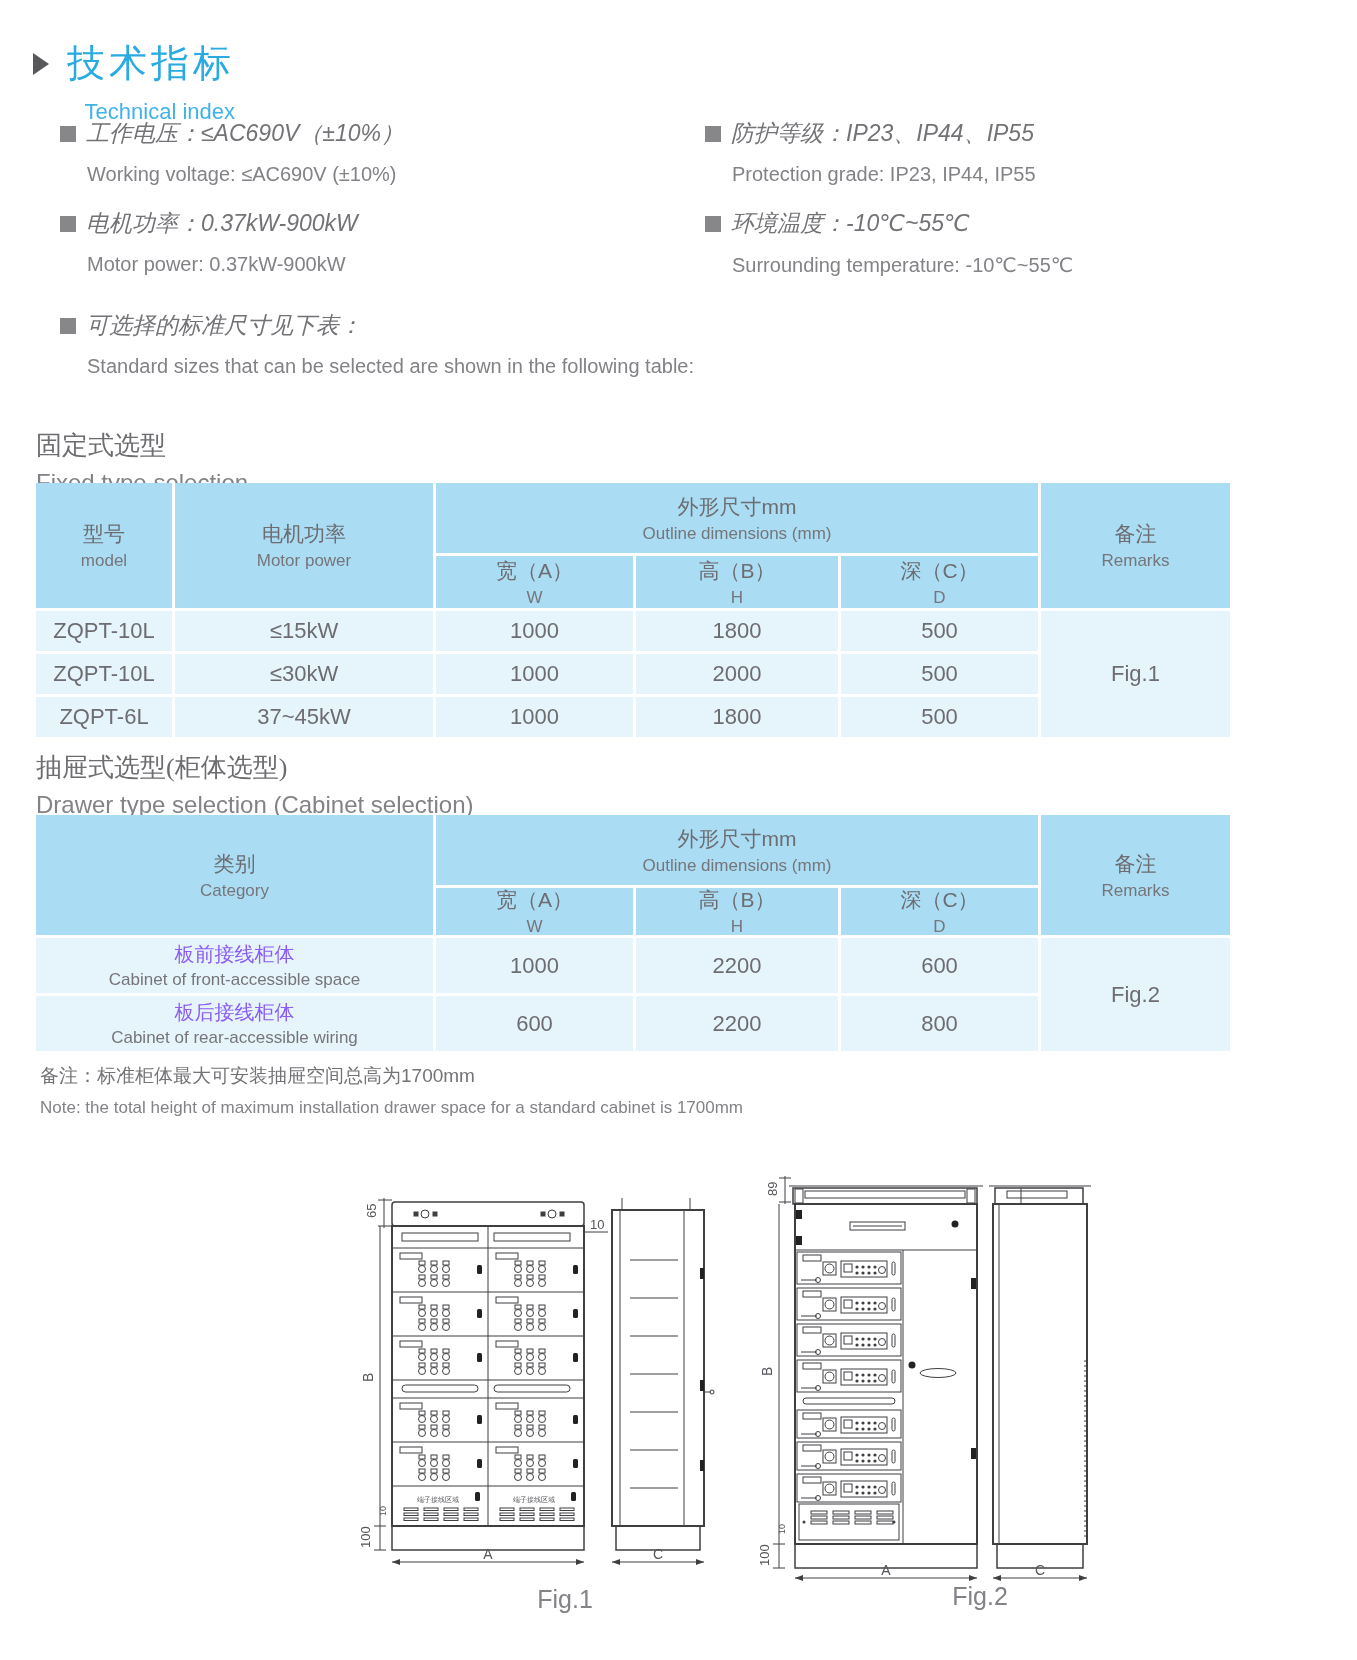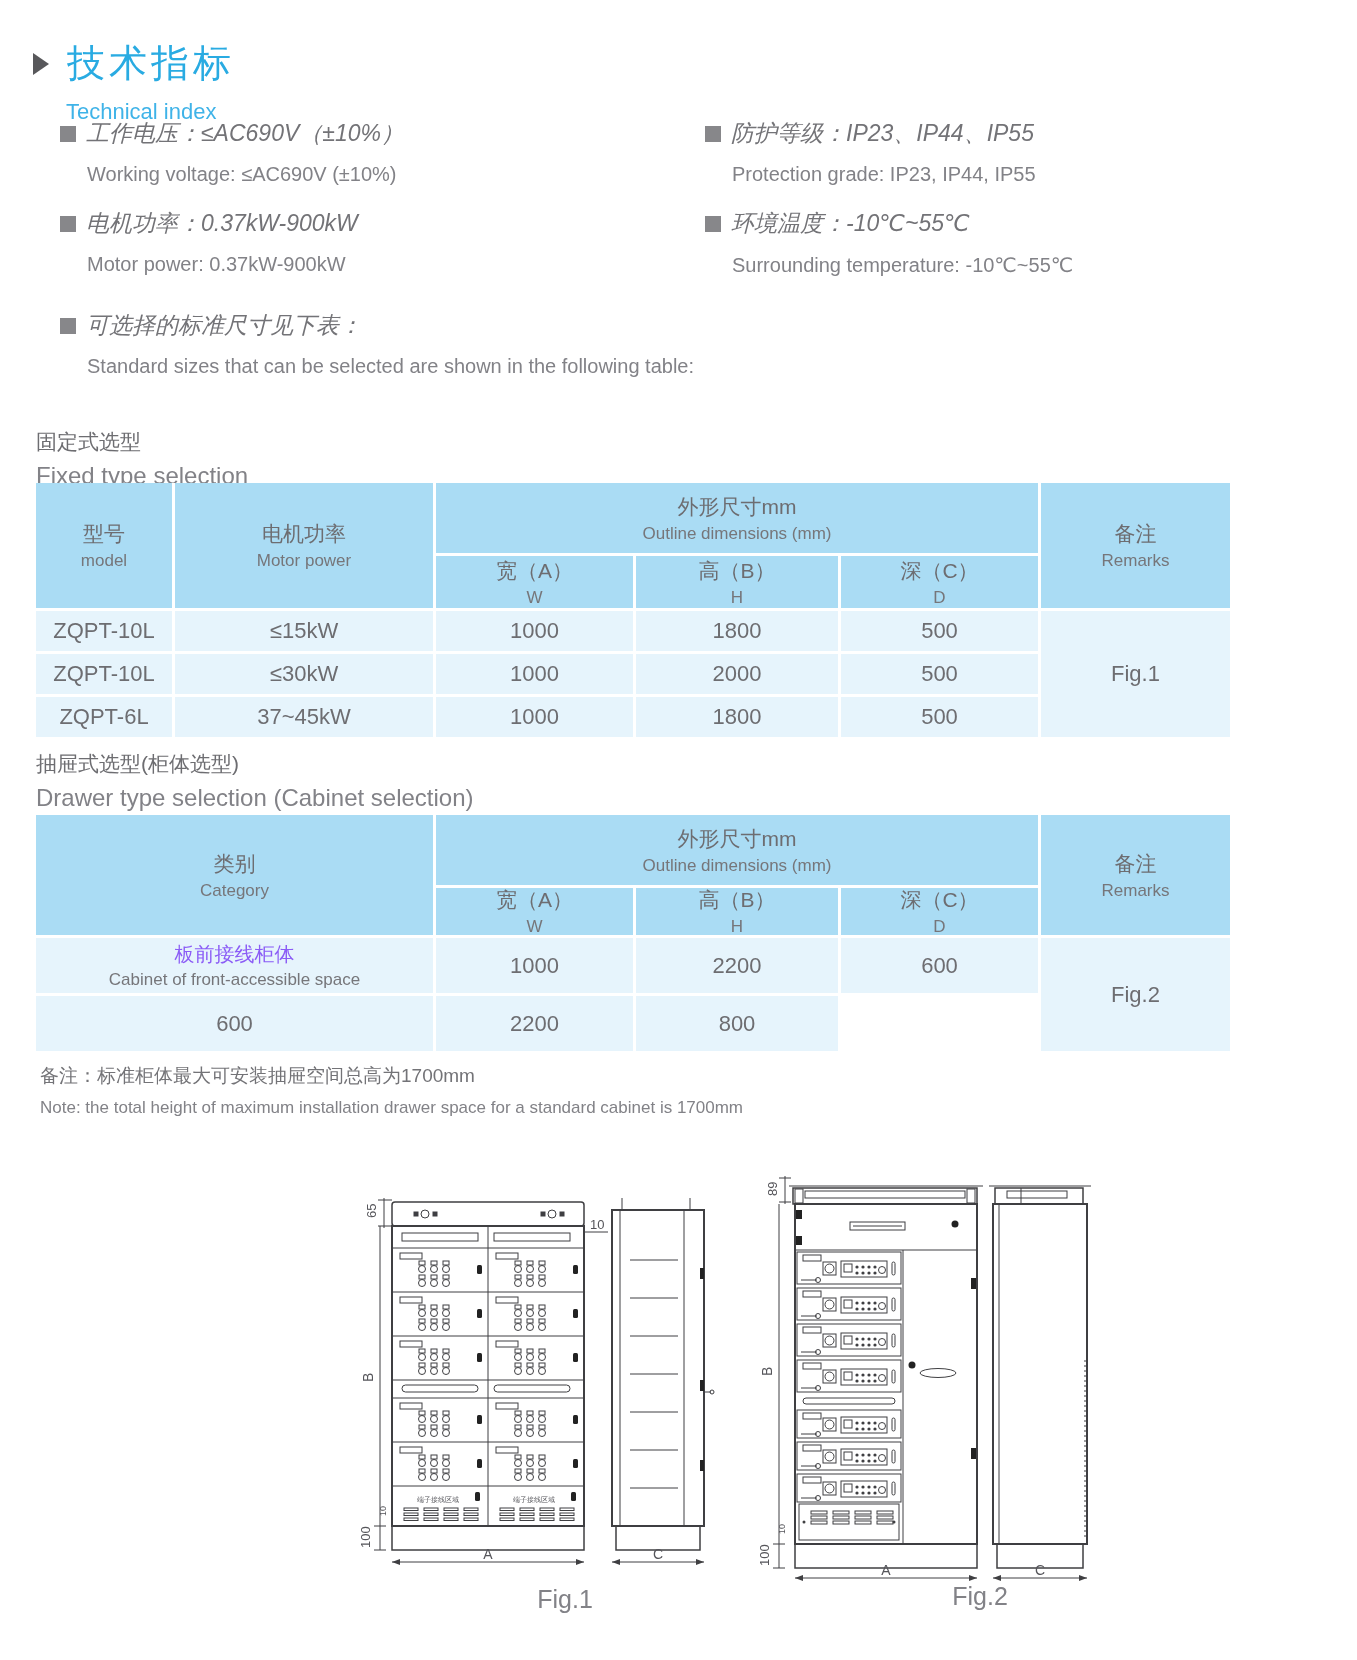--- a/index.html
+++ b/index.html
@@ -4,32 +4,32 @@
 <style>
   html,body{margin:0;padding:0;background:#fff;}
   #page{position:relative;width:1336px;height:1660px;background:#ffffff;overflow:hidden;
         font-family:"Liberation Sans","DejaVu Sans",sans-serif;color:#737377;}
 
   
   .hdr{position:absolute;left:33px;top:38px;}
   .hdr-row{display:flex;align-items:center;gap:18px;}
   .tri{width:0;height:0;border-left:16px solid #58585b;border-top:11px solid transparent;border-bottom:11px solid transparent;}
   .title-zh{font-size:38px;color:#29abe2;letter-spacing:4px;}
-  .title-en{font-size:22px;color:#3fb3e8;margin:10px 0 0 33px;}
+  .title-en{font-size:22px;color:#3fb3e8;margin:10px 0 0 33px;text-align:right;}
 
   
   .spec{position:absolute;width:640px;}
   .spec-item{margin-bottom:22px;}
   .spec-zh{display:flex;align-items:center;gap:10px;font-size:23px;color:#737377;font-style:italic;}
   .sq{flex:0 0 auto;width:16px;height:16px;background:#87878a;}
   .spec-en{margin:14px 0 0 27px;font-size:20px;color:#828287;}
 
   
   .cap{position:absolute;left:36px;}
-  .cap-zh{font-size:21px;color:#6d6d71;}
+  .cap-zh{font-size:26px;color:#6d6d71;font-family:Liberation Serif, serif;}
   .cap-en{font-size:24px;color:#828287;margin-top:6px;}
 
   
   .grid{position:absolute;display:grid;gap:3px;background:#fff;}
   .th{background:#aadcf4;display:flex;flex-direction:column;align-items:center;justify-content:center;}
   .td{background:#e6f4fc;display:flex;flex-direction:column;align-items:center;justify-content:center;}
   .h-zh{font-size:21px;color:#6d6d71;}
   .h-en{font-size:17px;color:#76767a;margin-top:3px;}
   .v{font-size:22px;color:#6d6d71;}
   .cat-zh{font-size:20px;color:#8b5cf6;text-align:right;}
@@ -232,20 +232,24 @@
     <div class="td">
         <span class="v">2200</span>
       </div>
     <div class="td">
         <span class="v">600</span>
       </div>
     <div class="td" style="grid-column:5;grid-row:3/5;">
         <span class="v">Fig.2</span>
       </div>
 
+    <div class="td">
+      <div class="cat-zh">板后接线柜体</div>
+      <div class="cat-en">Cabinet of rear-accessible wiring</div>
+    </div>
     <div class="td">
         <span class="v">600</span>
       </div>
     <div class="td">
         <span class="v">2200</span>
       </div>
     <div class="td">
         <span class="v">800</span>
       </div>
   </div>

